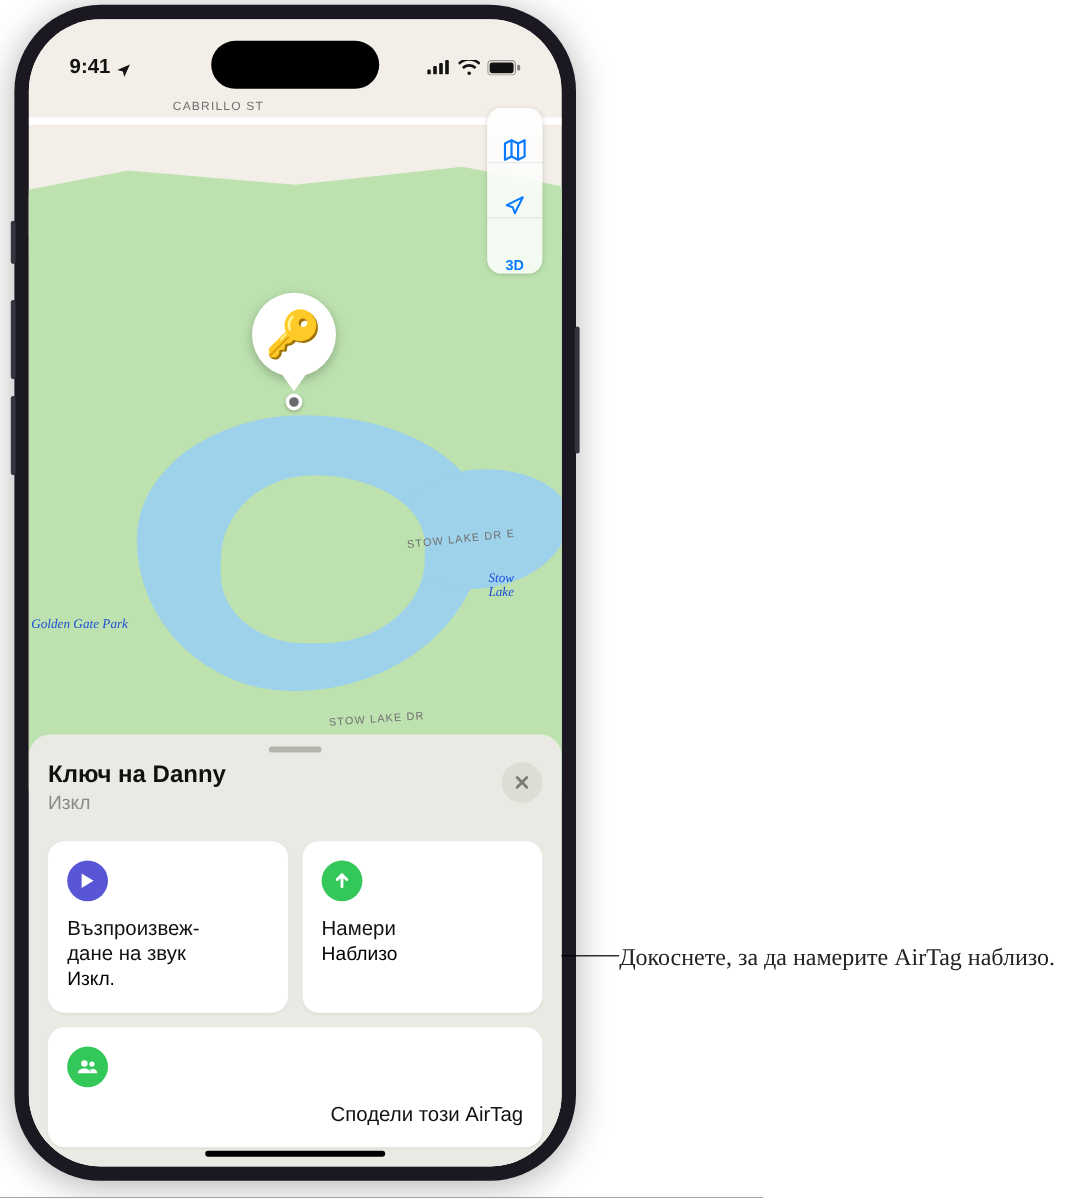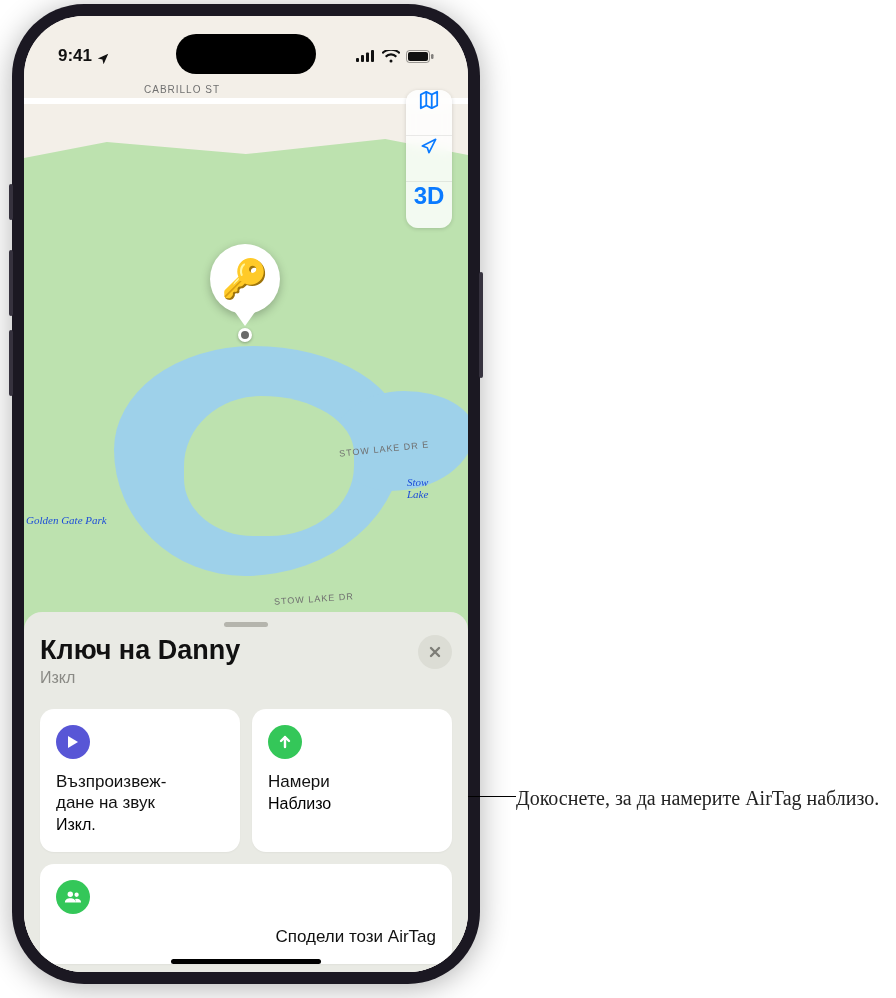--- a/index.html
+++ b/index.html
@@ -137,37 +137,37 @@
   }
   .marker-dot{
     width:14px;height:14px;border-radius:50%;background:#6a6a6a;border:3px solid #fff;box-shadow:0 1px 3px rgba(0,0,0,.3);margin-top:2px;
   }
   
   .map-controls{
     position:absolute;right:16px;top:74px;display:flex;flex-direction:column;gap:0;z-index:30;
     background:rgba(255,255,255,.82);border-radius:12px;backdrop-filter:blur(6px);box-shadow:0 1px 4px rgba(0,0,0,.15);
   }
   .map-btn{
-    width:46px;height:46px;display:flex;align-items:flex-start;justify-content:center;
-    color:#0a7aff;font-size:24px;font-weight:600;
+    width:46px;height:46px;display:flex;align-items:flex-end;justify-content:center;
+    color:#0a7aff;font-size:12px;font-weight:600;
     border-bottom:1px solid rgba(0,0,0,.08);
   }
   .map-btn:last-child{border-bottom:none;}
   
   .sheet {
     position:absolute;bottom:0;left:0;right:0;
     background:#e9eae4;
     border-top-left-radius:18px;border-top-right-radius:18px;
     padding:10px 16px 20px;
     z-index:40;
     height:360px;
   }
   .grabber{width:44px;height:5px;background:#b5b5ad;border-radius:3px;margin:0 auto 8px;}
   .sheet-head{display:flex;justify-content:space-between;align-items:flex-start;}
-  .sheet-title{font-size:27px;font-weight:700;color:#111;}
+  .sheet-title{font-size:20px;font-weight:700;color:#111;}
   .sheet-sub{font-size:16px;color:#8a8a85;line-height:1.3;margin-top:2px;}
   .close-btn{
     width:34px;height:34px;border-radius:50%;background:#dcddd5;display:flex;align-items:center;justify-content:center;color:#7d7d77;font-weight:600;
   }
   .cards{display:flex;gap:12px;margin-top:20px;}
   .card{
     flex:1;background:#fff;border-radius:14px;padding:16px 16px 18px;
     box-shadow:0 1px 2px rgba(0,0,0,.04);
     min-height:128px;
   }

